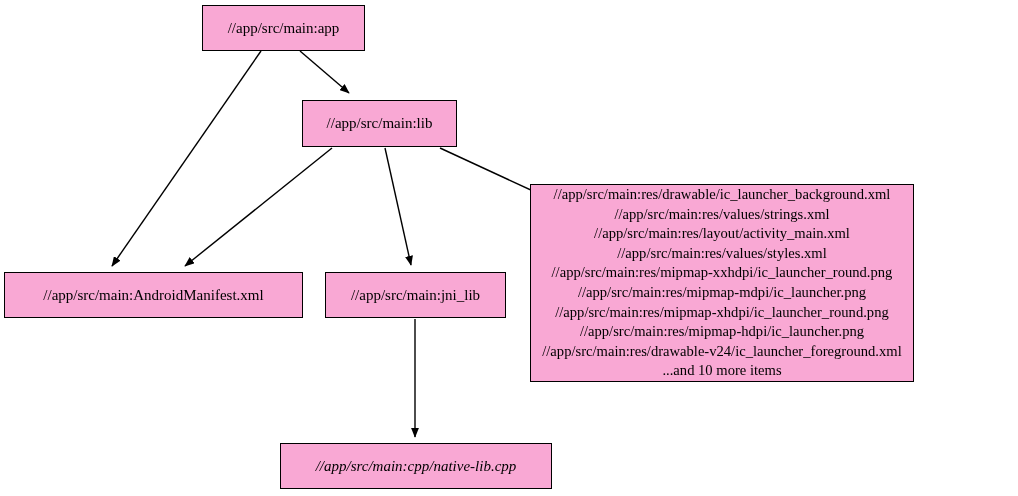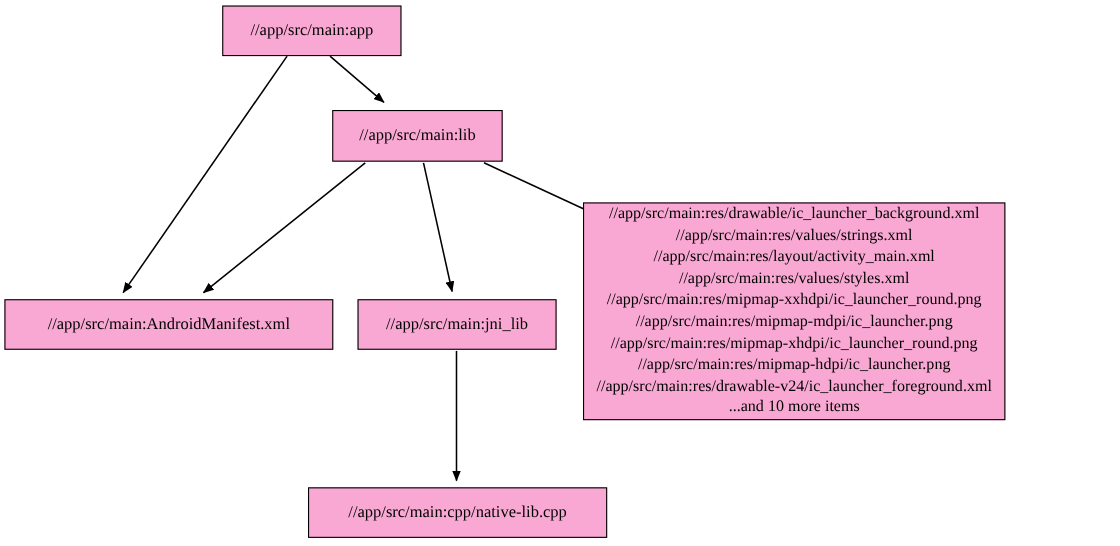--- a/index.html
+++ b/index.html
@@ -51,21 +51,21 @@
     display: block;
     white-space: pre;
   }
 
   
   #node-app        { left: 202px; top: 5px;   width: 163px; height: 46px; }
   #node-lib        { left: 302px; top: 100px; width: 155px; height: 47px; }
   #node-manifest   { left: 4px;   top: 272px; width: 299px; height: 46px; }
   #node-jni        { left: 325px; top: 272px; width: 181px; height: 46px; }
   #node-res        { left: 530px; top: 184px; width: 384px; height: 198px; }
-  #node-cpp        { left: 280px; top: 443px; width: 272px; height: 46px; }
+  #node-cpp        { left: 280px; top: 443px; width: 272px; height: 46px; font-style: italic; }
 </style>
 </head>
 <body>
 
 <div id="graph-canvas">
 
   <svg id="edge-layer" width="1018" height="496" viewBox="0 0 1018 496">
     <defs>
       <marker id="arrowhead" markerWidth="10" markerHeight="8" refX="9.2" refY="4" orient="auto" markerUnits="userSpaceOnUse">
         <path d="M0,0 L10,4 L0,8 z" fill="#000000"></path>

